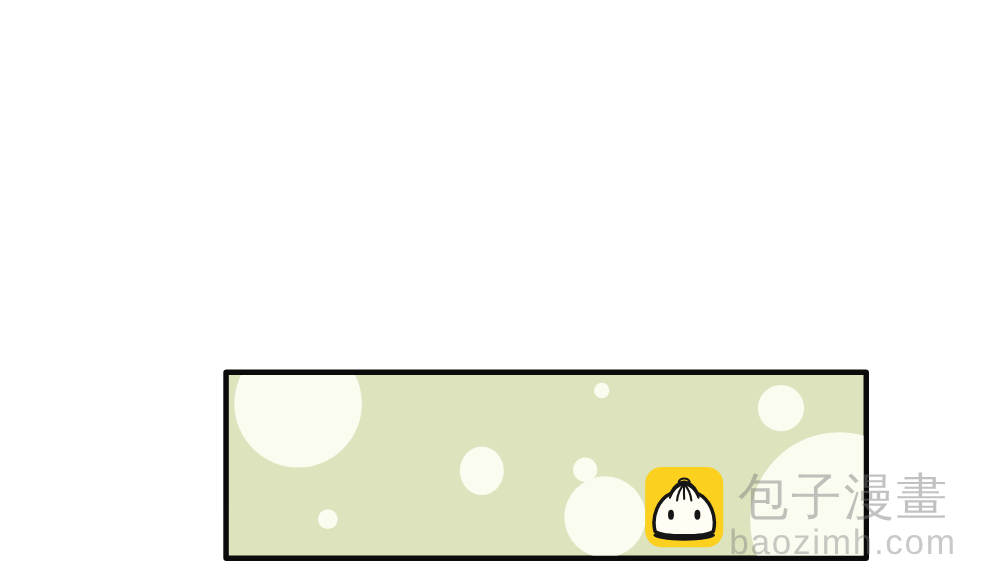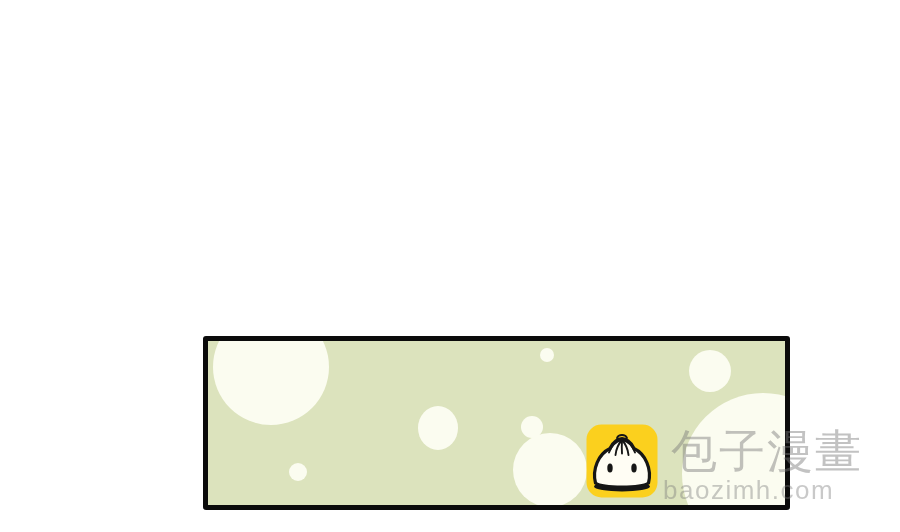--- a/index.html
+++ b/index.html
@@ -60,21 +60,21 @@
     line-height: 1;
     letter-spacing: 2px;
     font-weight: 500;
     color: var(--wm-color, rgba(120,120,120,0.45));
     white-space: nowrap;
   }
   .wm-url {
     position: absolute;
     left: 663px;
     top: 477px;
-    font-size: 26px;
+    font-size: 32px;
     line-height: 1;
     letter-spacing: 1.5px;
     color: var(--wm-url-color, rgba(120,120,120,0.40));
     white-space: nowrap;
   }
 </style>
 </head>
 <body>
 
 <div class="page">

